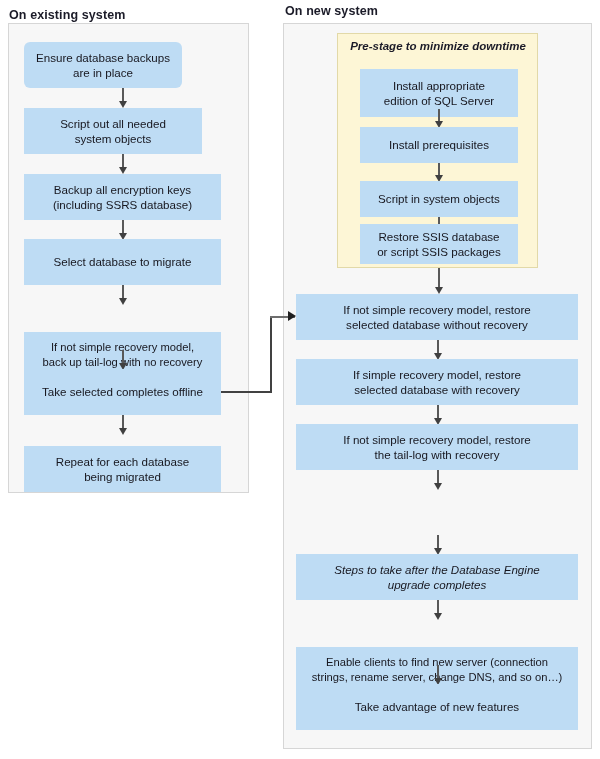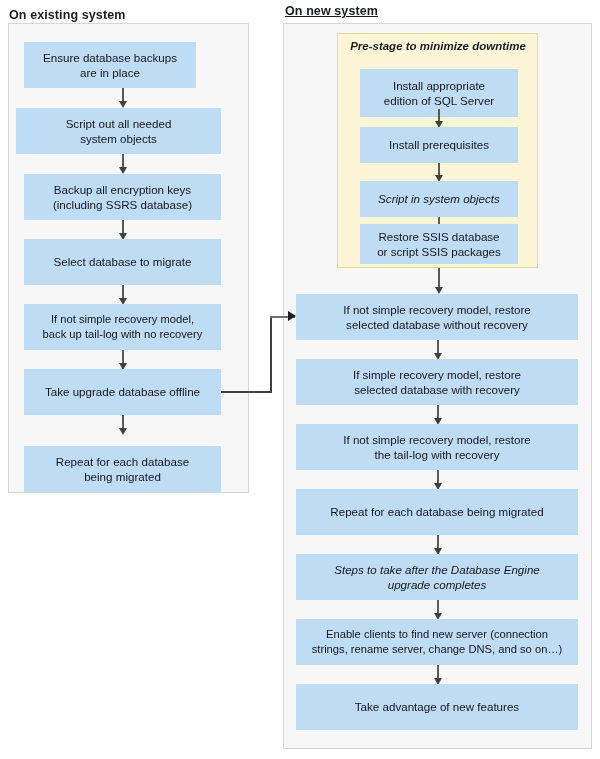--- a/index.html
+++ b/index.html
@@ -24,21 +24,21 @@
   
   .col-heading {
     position: absolute;
     font-size: 12.5px;
     font-weight: bold;
     color: #1b1b28;
     letter-spacing: 0.1px;
     white-space: nowrap;
   }
   #heading-existing { left: 9px;  top: 8px; }
-  #heading-new      { left: 285px; top: 4px; text-decoration: underline; }
+  #heading-new      { left: 285px; top: 4px; }
 
   
   .panel {
     position: absolute;
     background: #f7f7f7;
     border: 1px solid #d6d6d6;
     box-sizing: border-box;
   }
   #panel-existing {
     left: 8px;  top: 23px;
@@ -76,21 +76,21 @@
     box-sizing: border-box;
     display: flex;
     align-items: center;
     justify-content: center;
     text-align: center;
     color: #17171f;
     font-size: 11.6px;
     line-height: 1.33;
     padding: 2px 6px;
   }
-  .node.small { font-size: 11.2px; }
+  .node.small { font-size: 11.2px; margin-top: 28px; }
 
   
   .arrow-v {
     position: absolute;
     width: 2px;
     background: #595959;
   }
   .arrow-v::after {
     content: "";
     position: absolute;
@@ -140,68 +140,67 @@
 
   <div class="col-heading" id="heading-new">On new system</div>
 
   <div class="panel" id="panel-existing"></div>
 
   <div class="panel" id="panel-new"></div>
 
   <div id="prestage-group"></div>
   <div id="prestage-title">Pre-stage to minimize downtime</div>
 
-  <div class="node" style="left:24px; top:42px; width:172px; height:46px;">Ensure database backups<br>are in place</div>
+  <div class="node" style="left:24px; top:42px; width:158px; height:46px;border-radius:6px;">Ensure database backups<br>are in place</div>
   <div class="arrow-v" style="left:121.5px; top:88px; height:13px;"></div>
 
-  <div class="node" style="left:16px; top:108px; width:205px; height:46px;">Script out all needed<br>system objects</div>
+  <div class="node" style="left:24px; top:108px; width:178px; height:46px;">Script out all needed<br>system objects</div>
   <div class="arrow-v" style="left:121.5px; top:154px; height:13px;"></div>
 
   <div class="node" style="left:24px; top:174px; width:197px; height:46px;">Backup all encryption keys<br>(including SSRS database)</div>
   <div class="arrow-v" style="left:121.5px; top:220px; height:13px;"></div>
 
   <div class="node" style="left:24px; top:239px; width:197px; height:46px;">Select database to migrate</div>
   <div class="arrow-v" style="left:121.5px; top:285px; height:13px;"></div>
 
   <div class="node small" style="left:24px; top:304px; width:197px; height:46px;">If not simple recovery model,<br>back up tail-log with no recovery</div>
   <div class="arrow-v" style="left:121.5px; top:350px; height:13px;"></div>
 
-  <div class="node" style="left:24px; top:369px; width:197px; height:46px;">Take upgrade database offline</div>
+  <div class="node" style="left:24px; top:369px; width:197px; height:46px;">Take selected completes offline</div>
   <div class="arrow-v" style="left:121.5px; top:415px; height:13px;"></div>
 
   <div class="node" style="left:24px; top:434px; width:197px; height:46px;margin-top:12px;">Repeat for each database<br>being migrated</div>
 
   <div id="cross-seg-h1"></div>
   <div id="cross-seg-v"></div>
   <div id="cross-seg-h2"></div>
   <div id="cross-arrowhead"></div>
 
   <div class="node" style="left:360px; top:69px; width:158px; height:48px;">Install appropriate<br>edition of SQL Server</div>
   <div class="arrow-v" style="left:438px; top:109px; height:12px;"></div>
 
   <div class="node" style="left:360px; top:127px; width:158px; height:36px;">Install prerequisites</div>
   <div class="arrow-v" style="left:438px; top:163px; height:12px;"></div>
 
-  <div class="node" style="left:360px; top:181px; width:158px; height:36px;font-style:italic;">Script in system objects</div>
+  <div class="node" style="left:360px; top:181px; width:158px; height:36px;">Script in system objects</div>
   <div class="arrow-v" style="left:438px; top:217px; height:12px;"></div>
 
   <div class="node" style="left:360px; top:224px; width:158px; height:40px;">Restore SSIS database<br>or script SSIS packages</div>
 
   <div class="arrow-v" style="left:438px; top:268px; height:19px;"></div>
 
   <div class="node" style="left:296px; top:294px; width:282px; height:46px;">If not simple recovery model, restore<br>selected database without recovery</div>
   <div class="arrow-v" style="left:436.5px; top:340px; height:13px;"></div>
 
   <div class="node" style="left:296px; top:359px; width:282px; height:46px;">If simple recovery model, restore<br>selected database with recovery</div>
   <div class="arrow-v" style="left:436.5px; top:405px; height:13px;"></div>
 
   <div class="node" style="left:296px; top:424px; width:282px; height:46px;">If not simple recovery model, restore<br>the tail-log with recovery</div>
   <div class="arrow-v" style="left:436.5px; top:470px; height:13px;"></div>
 
-  <div class="node" style="left:296px; top:489px; width:282px; height:46px;">Repeat for each database being migrated</div>
   <div class="arrow-v" style="left:436.5px; top:535px; height:13px;"></div>
 
   <div class="node" style="left:296px; top:554px; width:282px; height:46px;font-style:italic;">Steps to take after the Database Engine<br>upgrade completes</div>
   <div class="arrow-v" style="left:436.5px; top:600px; height:13px;"></div>
 
   <div class="node small" style="left:296px; top:619px; width:282px; height:46px;">Enable clients to find new server (connection<br>strings, rename server, change DNS, and so on…)</div>
   <div class="arrow-v" style="left:436.5px; top:665px; height:13px;"></div>
 
   <div class="node" style="left:296px; top:684px; width:282px; height:46px;">Take advantage of new features</div>
 

